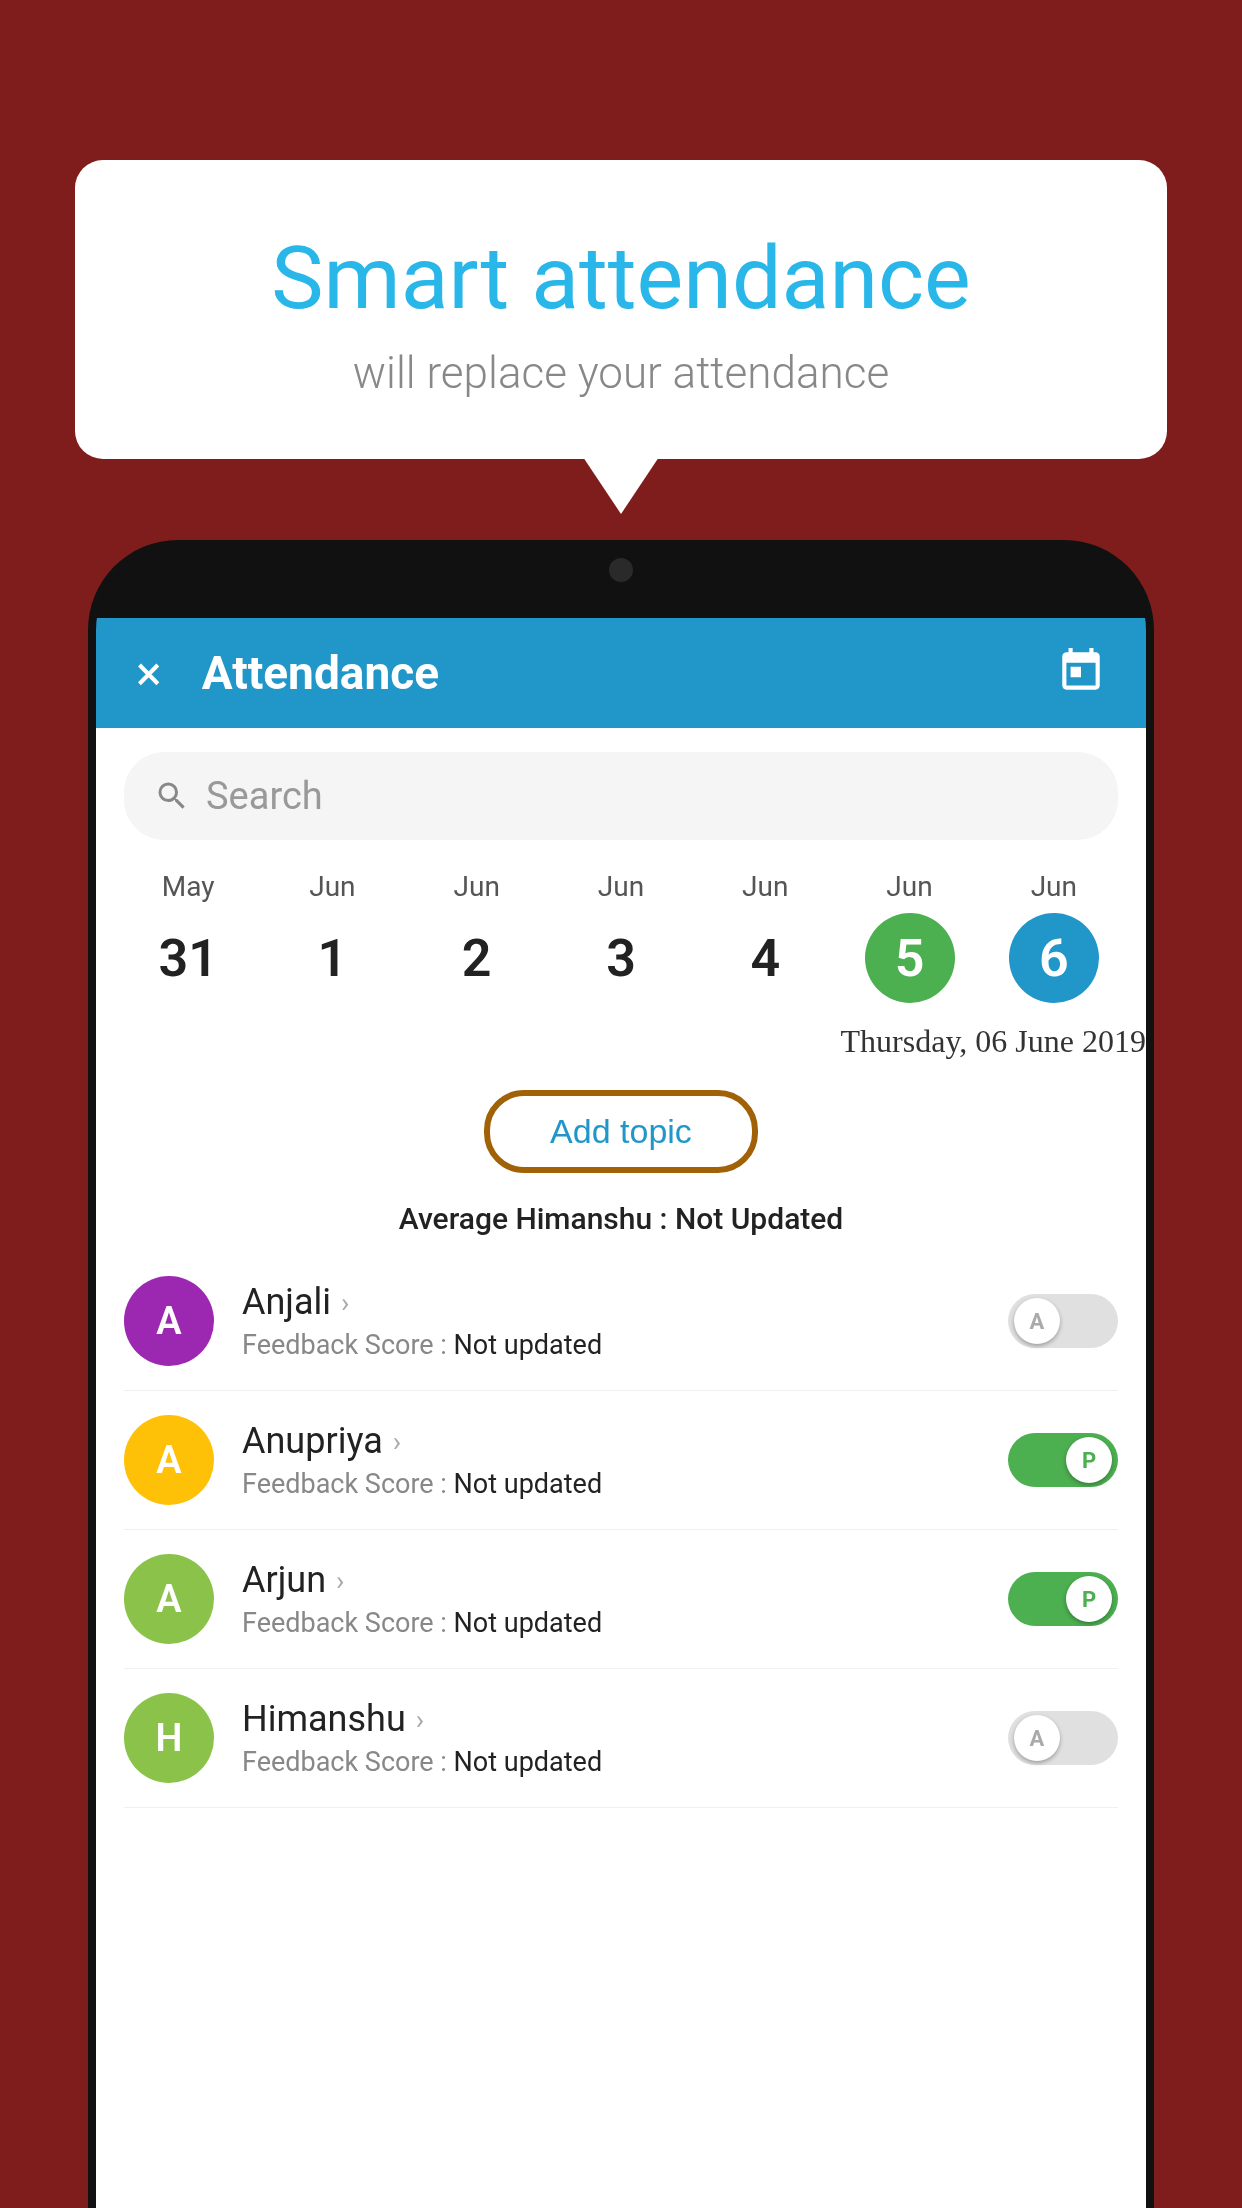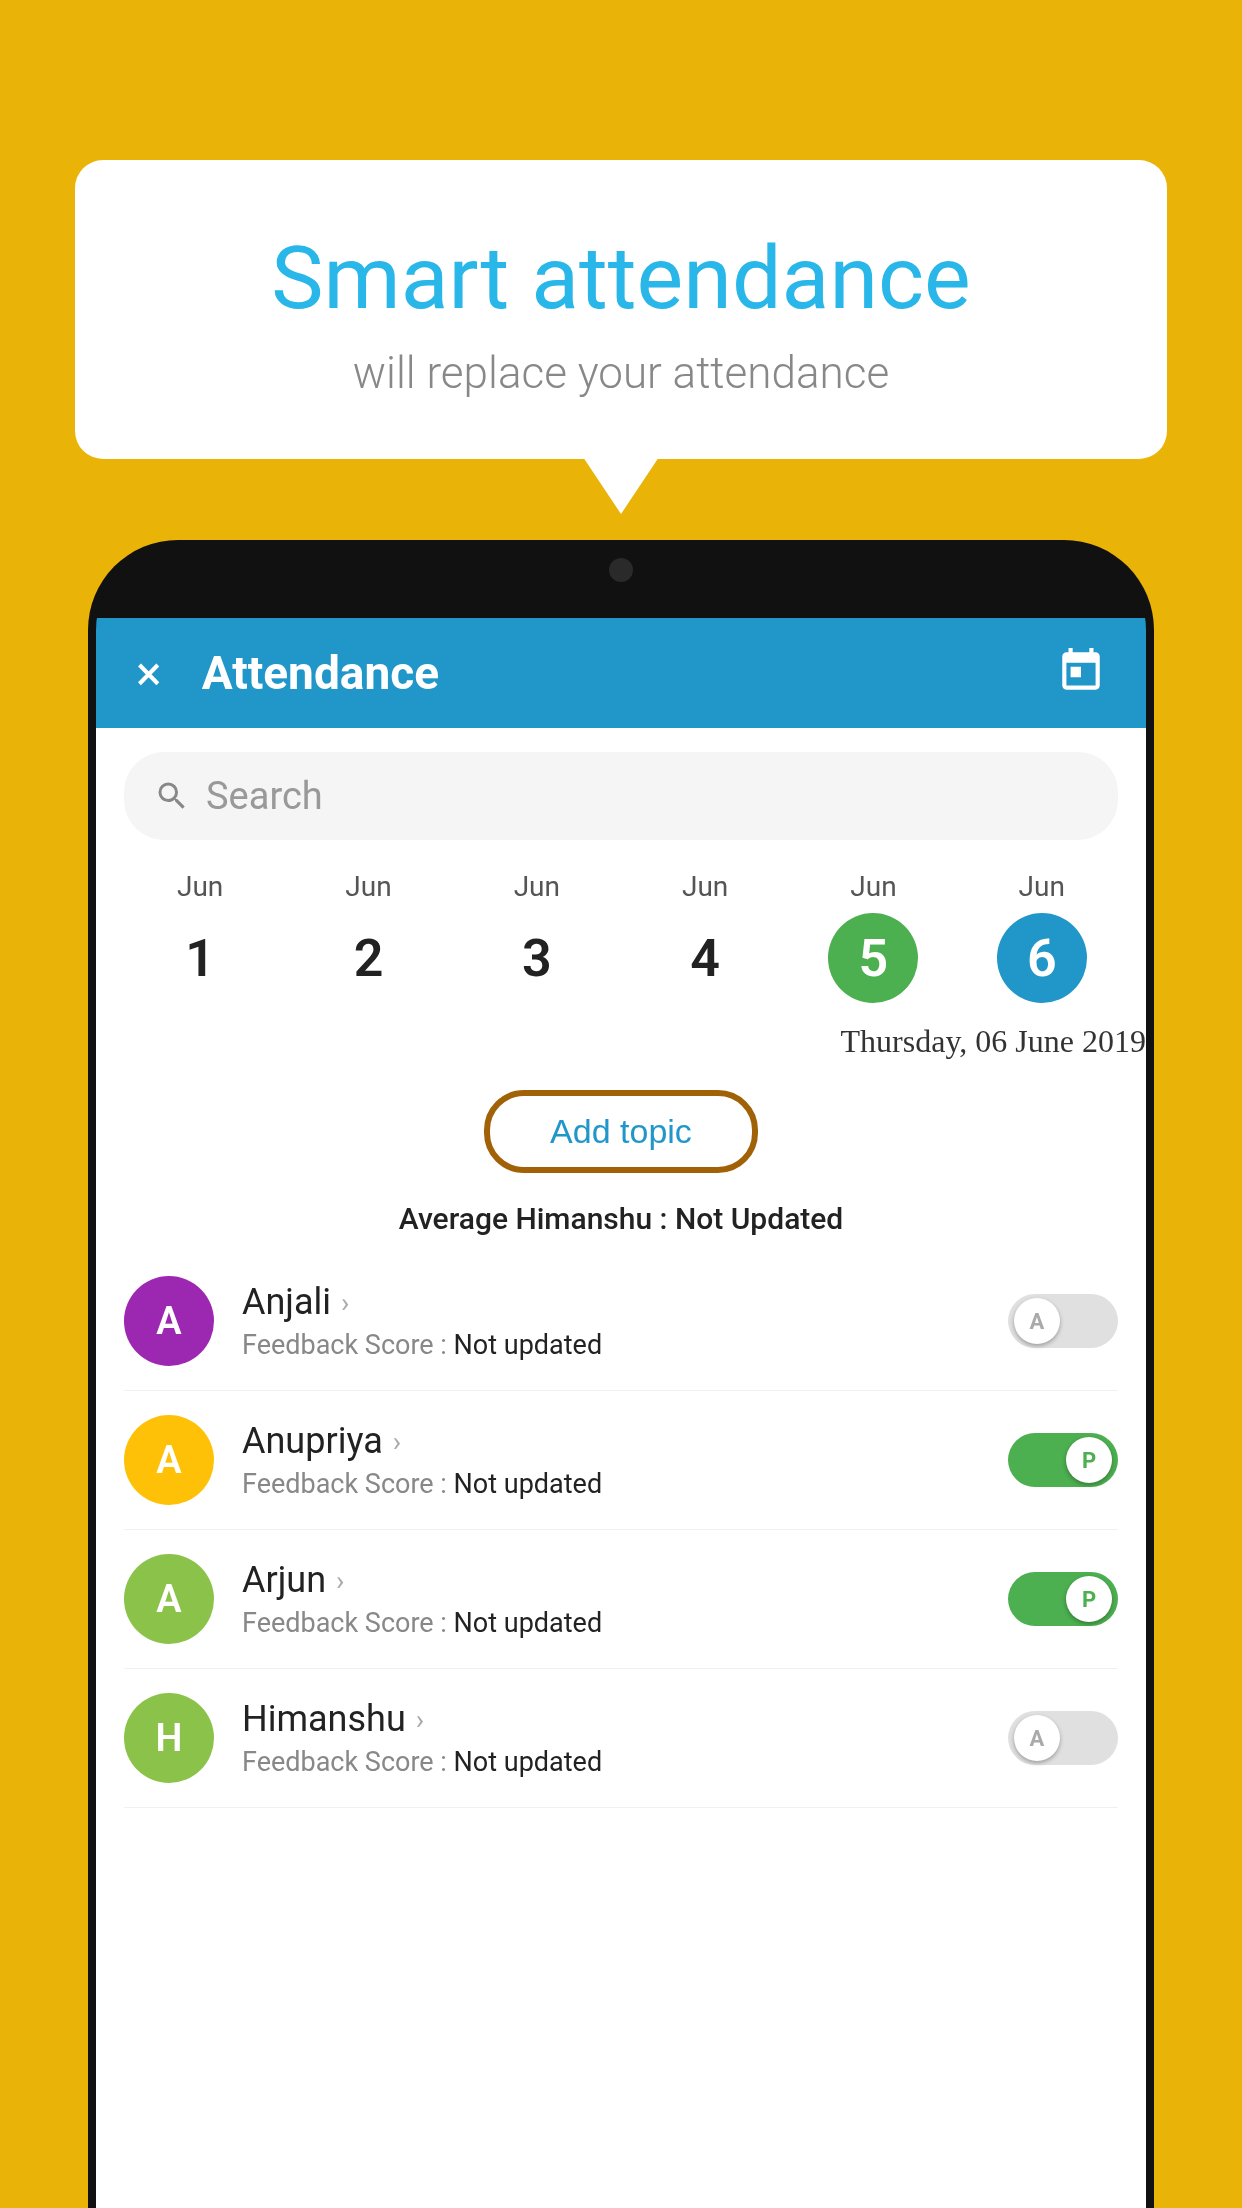--- a/index.html
+++ b/index.html
@@ -375,21 +375,21 @@
       color: #aaa;
     }
 
     .toggle.on .toggle-thumb {
       color: #4caf50;
     }
   </style>
 </head>
 <body>
 
-<div style="width:1242px;height:2208px;background:#eab308;position:relative;">
+<div style="width:1242px;height:2208px;background:#7f1d1d;position:relative;">
 
   <div class="speech-bubble-container">
     <div class="speech-bubble">
       <div class="bubble-title">Smart attendance</div>
       <div class="bubble-subtitle">will replace your attendance</div>
     </div>
   </div>
 
   <div class="phone-frame">
     <div class="phone-inner">
@@ -412,20 +412,24 @@
       <div class="app-content">
 
         <div class="search-bar">
           <svg width="36" height="36" viewBox="0 0 24 24" fill="#888">
             <path d="M15.5 14h-.79l-.28-.27A6.471 6.471 0 0 0 16 9.5 6.5 6.5 0 1 0 9.5 16c1.61 0 3.09-.59 4.23-1.57l.27.28v.79l5 4.99L20.49 19l-4.99-5zm-6 0C7.01 14 5 11.99 5 9.5S7.01 5 9.5 5 14 7.01 14 9.5 11.99 14 9.5 14z"></path>
           </svg>
           <span class="search-text">Search</span>
         </div>
 
         <div class="calendar-row" id="calendar-row">
+        <div class="cal-day">
+              <div class="cal-month">May</div>
+              <div class="cal-date">31</div>
+            </div>
             <div class="cal-day">
               <div class="cal-month">Jun</div>
               <div class="cal-date">1</div>
             </div>
             <div class="cal-day">
               <div class="cal-month">Jun</div>
               <div class="cal-date">2</div>
             </div>
             <div class="cal-day">
               <div class="cal-month">Jun</div>

